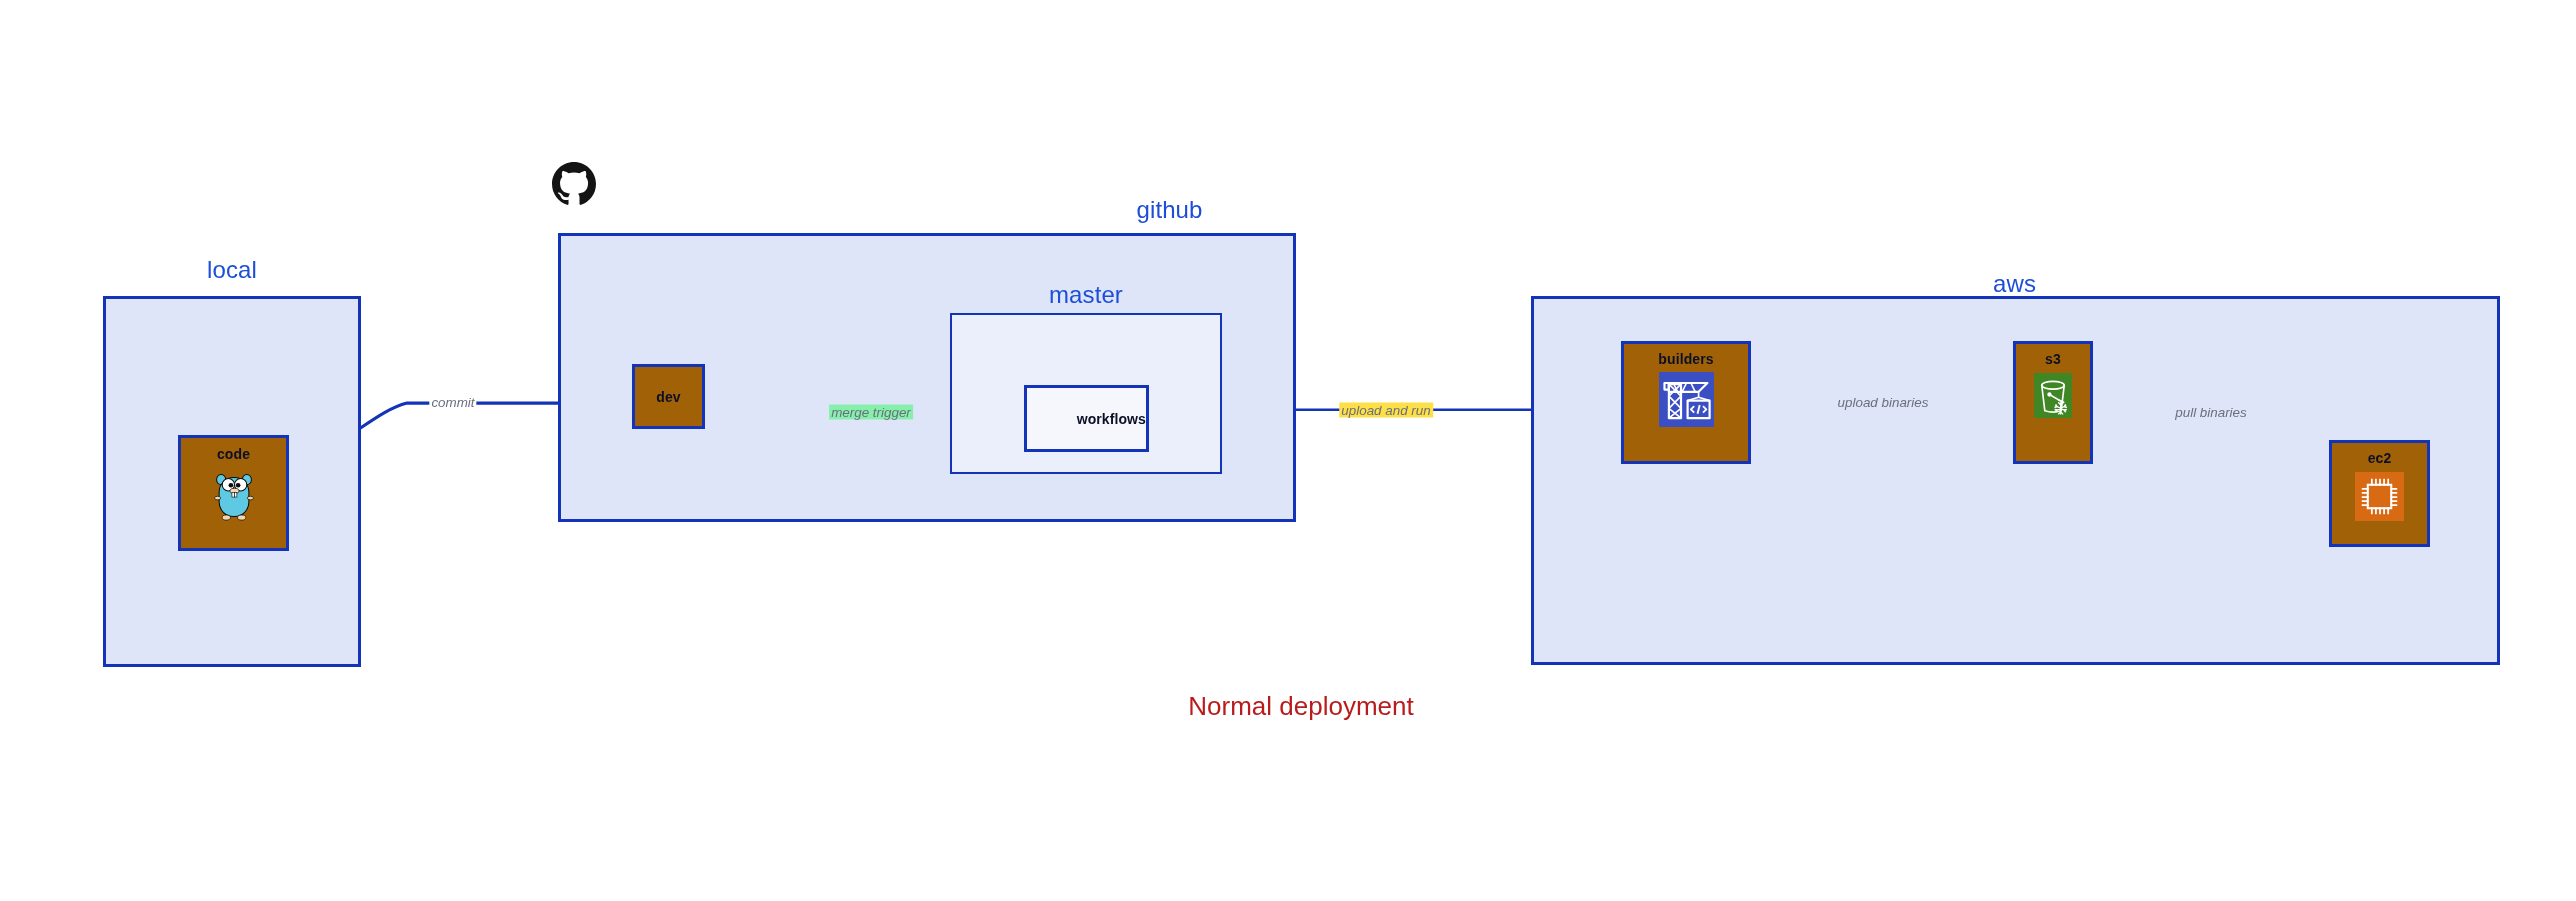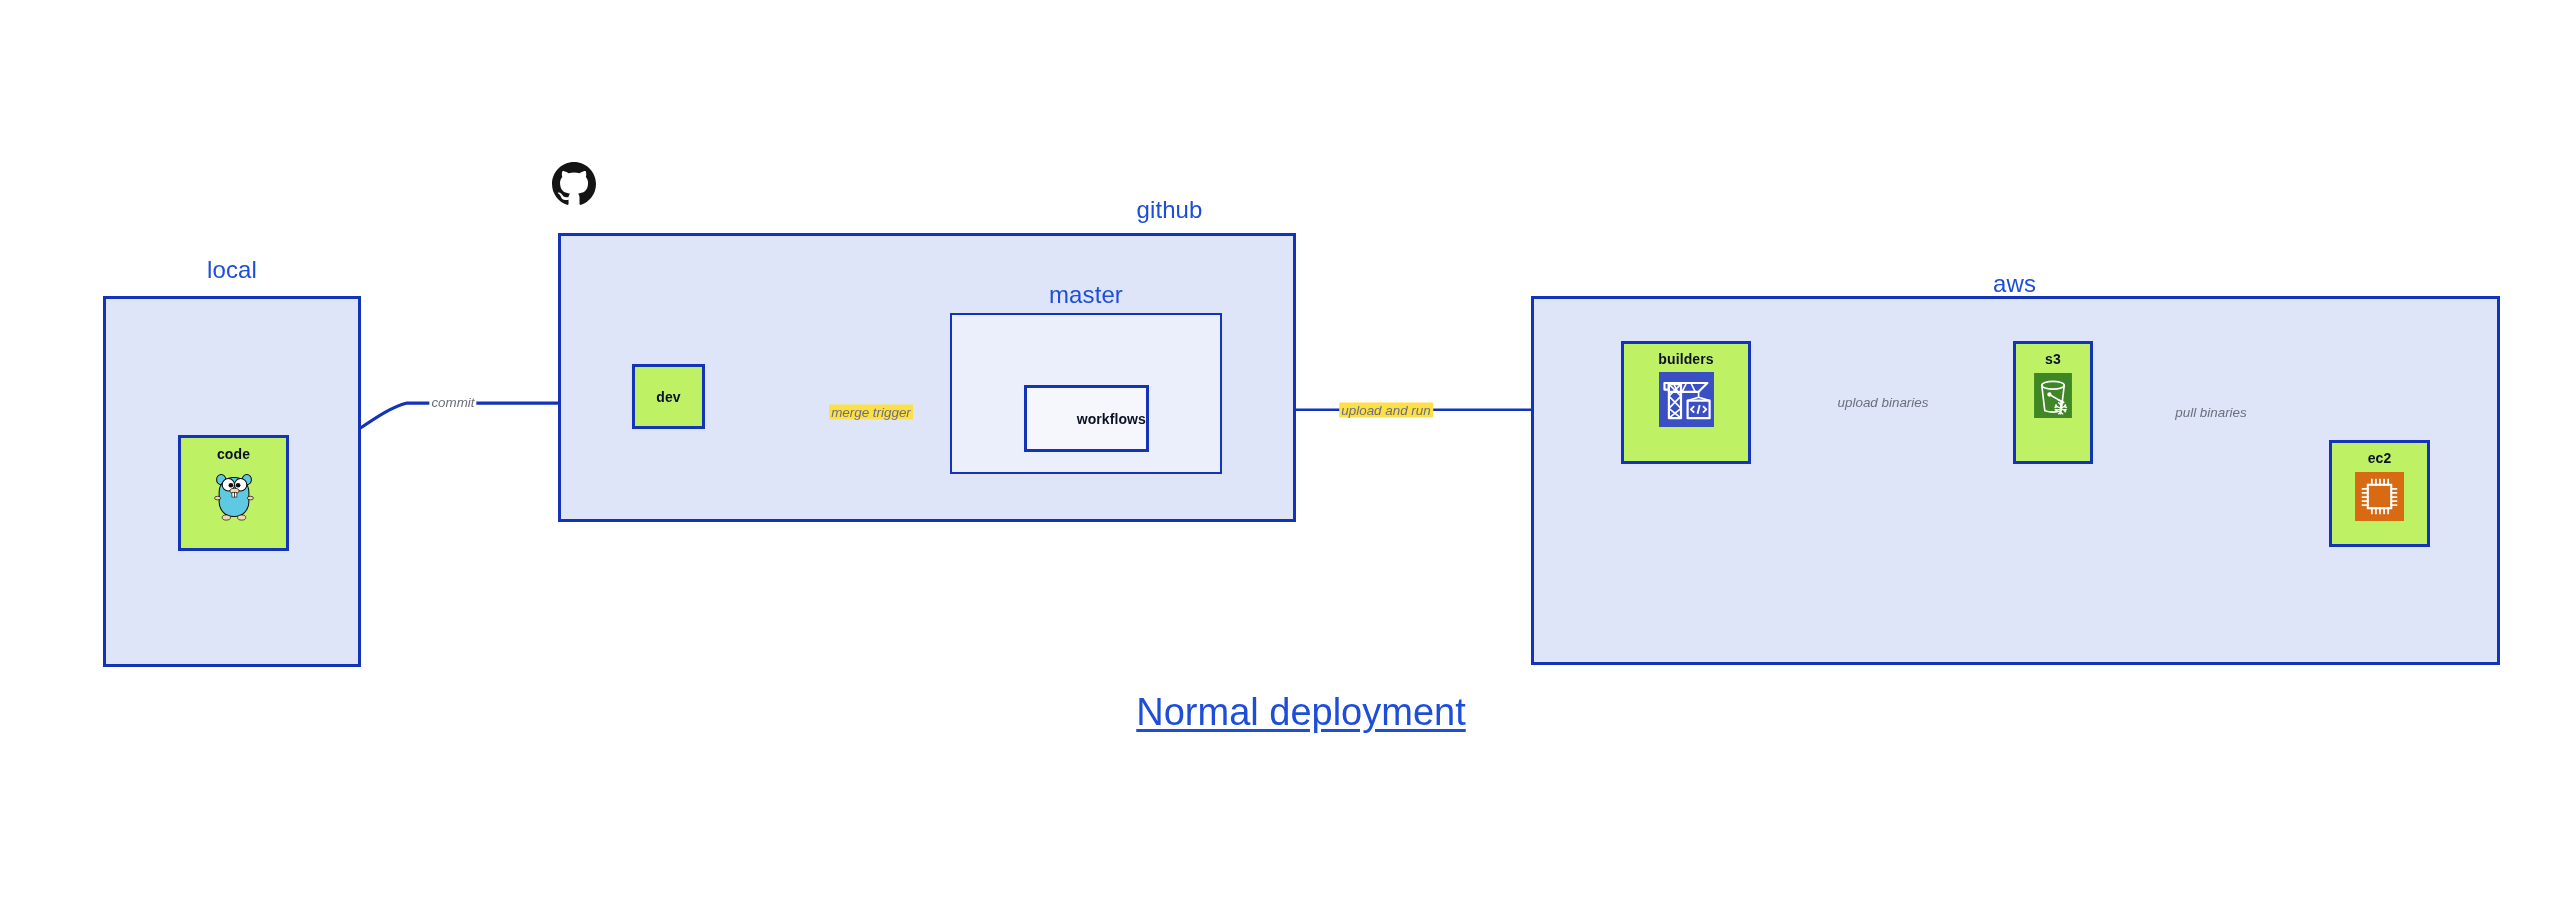--- a/index.html
+++ b/index.html
@@ -43,21 +43,21 @@
     font-size: 24px;
     font-weight: 400;
     white-space: nowrap;
     text-align: center;
     letter-spacing: 0.1px;
   }
   
   .node {
     position: absolute;
     box-sizing: border-box;
-    background: #bef264;
+    background: #a16207;
     border: 3.1px solid #1333b8;
     display: flex;
     flex-direction: column;
     align-items: center;
   }
   .node.white {
     background: #f5f7fd;
   }
   .node-label {
     color: #0c1026;
@@ -73,30 +73,29 @@
   .edge-label {
     position: absolute;
     color: #6b6f7d;
     font-style: italic;
     font-size: 13.4px;
     white-space: nowrap;
     background: #ffffff;
     padding: 0 2.1px;
     transform: translate(-50%, -50%);
   }
-  .edge-label.on-group   { background: #fde047; }
+  .edge-label.on-group   { background: #86efac; }
   .edge-label.on-awsbg   { background: #dee5f8; }
   .edge-label.plain      { background: transparent; }
   
   #diagram-title {
     position: absolute;
-    color: #1d4ed8;
-    font-size: 38px;
+    color: #b91c1c;
+    font-size: 26px;
     font-weight: 400;
-    text-decoration: underline;
     text-underline-offset: 4.1px;
     white-space: nowrap;
     transform: translateX(-50%);
   }
   
   #github-logo {
     position: absolute;
   }
 </style>
 </head>

